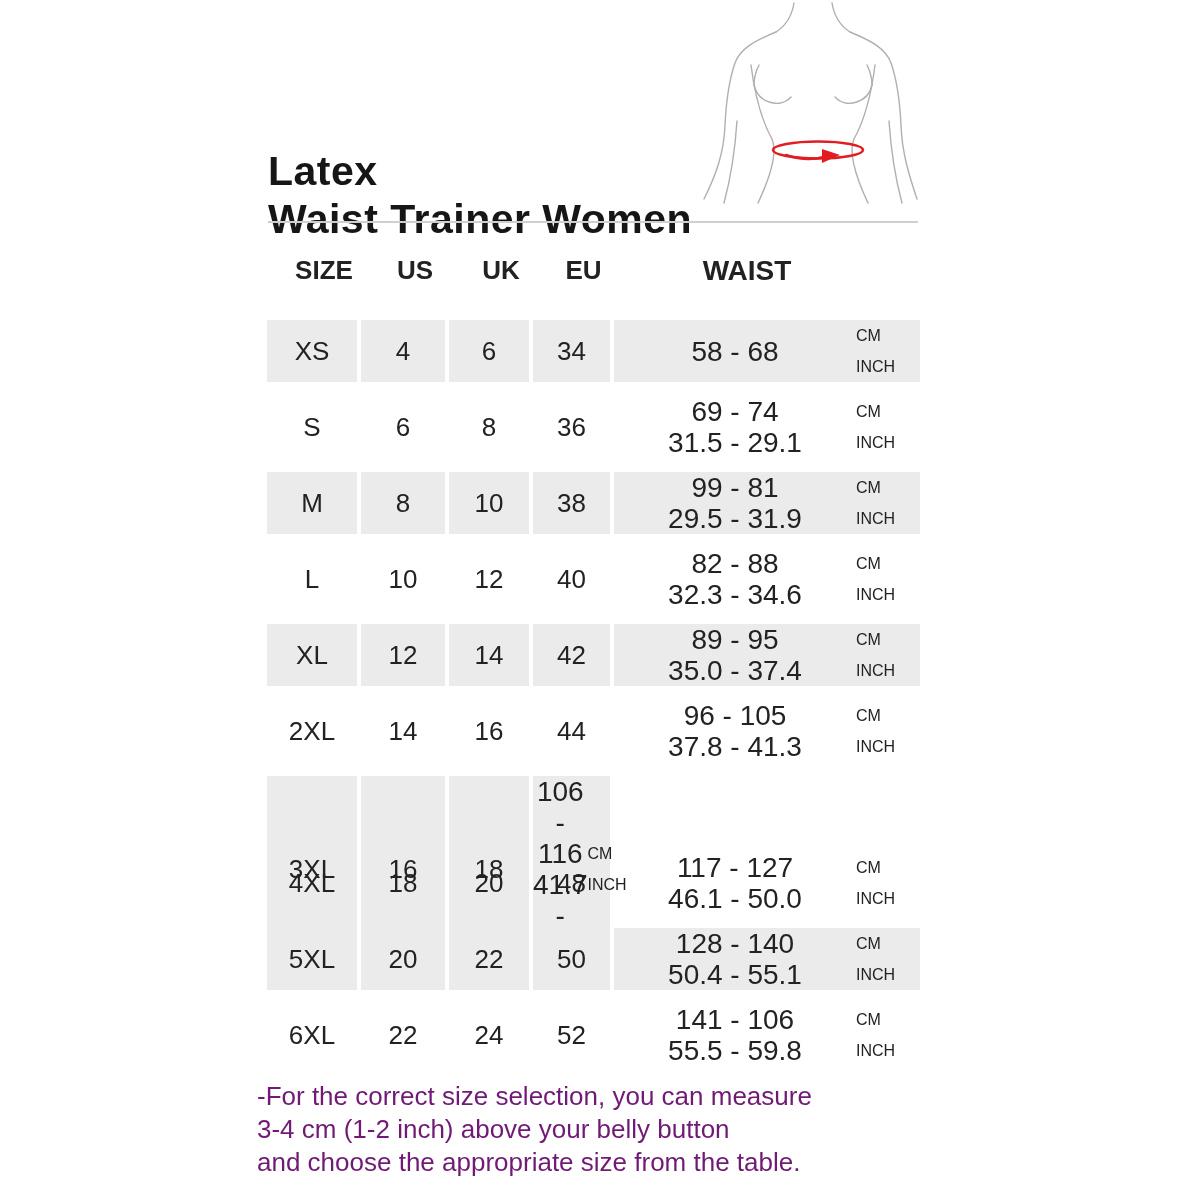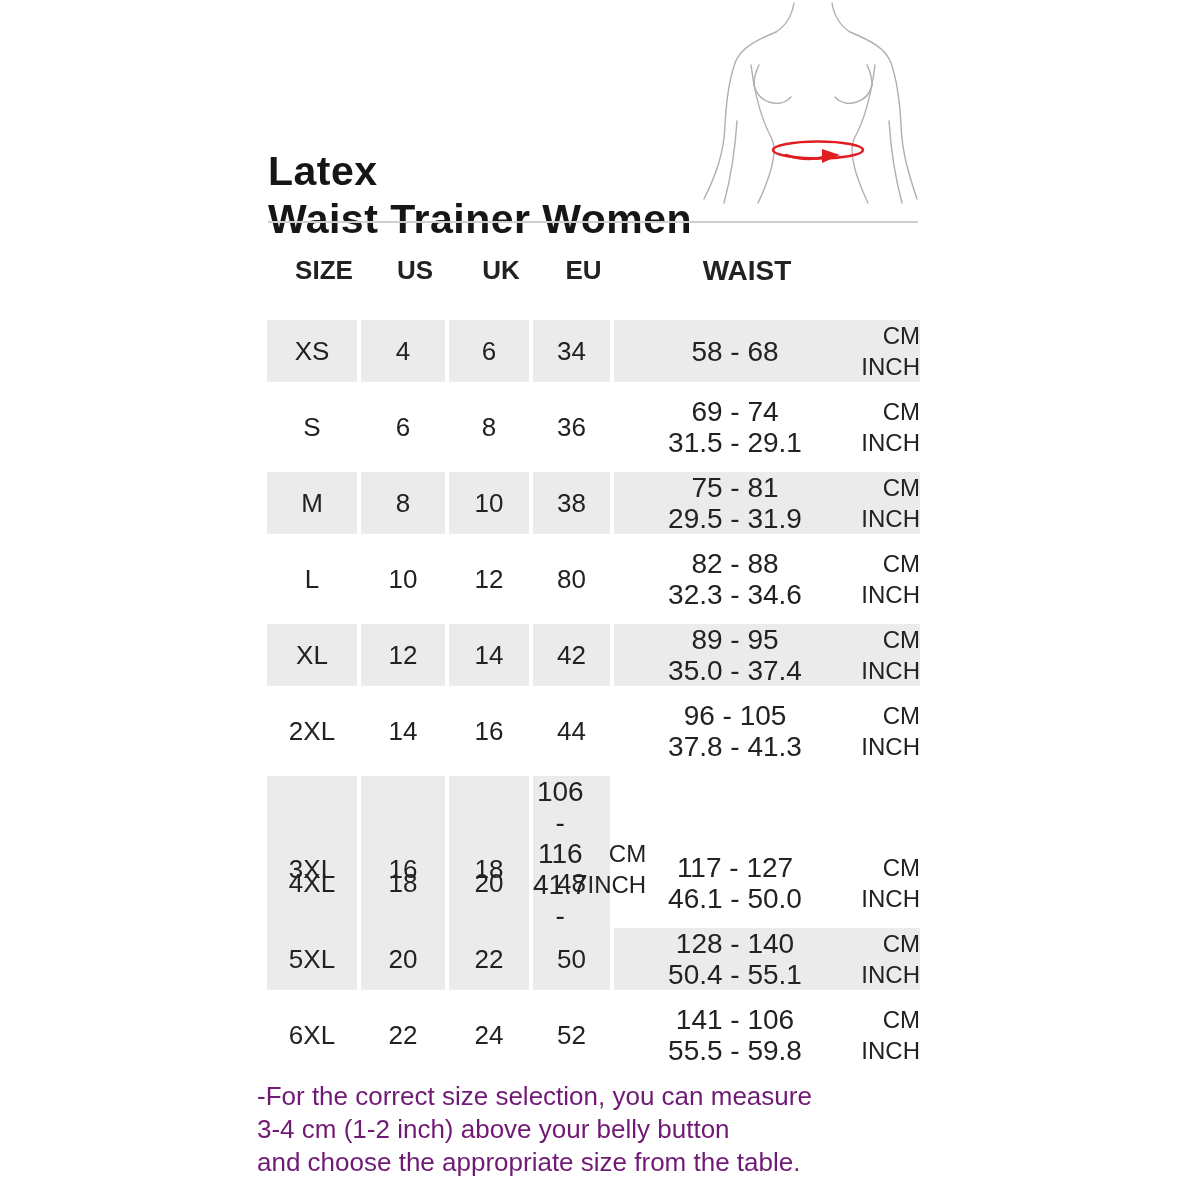--- a/index.html
+++ b/index.html
@@ -35,21 +35,21 @@
   .tbody{position:absolute;left:267px;top:300px;width:653px;}
   .row{height:56px;margin-top:20px;}
   .cell{
     display:flex;align-items:center;justify-content:center;
     font-size:26px;color:#222222;
   }
   .row.shaded .cell{background:#ebebeb;}
   .cell.waist{justify-content:stretch;padding:0;}
   .waist-inner{display:flex;width:100%;height:100%;align-items:center;}
   .waist-values{flex:1;text-align:center;font-size:28px;line-height:31px;}
-  .waist-units{width:64px;text-align:right;font-size:24px;line-height:31px;}
+  .waist-units{width:64px;text-align:left;font-size:16px;line-height:31px;}
   .footer{
     position:absolute;left:257px;top:1080px;
     font-size:26px;line-height:33px;color:#701a75;
   }
   .footer div{white-space:nowrap;}
 </style>
 </head>
 <body>
 
 <div class="page">
@@ -135,36 +135,36 @@
     </div>
 
     <div class="row shaded">
       <div class="cell">M</div>
       <div class="cell">8</div>
       <div class="cell">10</div>
       <div class="cell">38</div>
       <div class="cell waist">
         <div class="waist-inner">
           <div class="waist-values">
-            <div>75 - 81</div>
+            <div>99 - 81</div>
             <div>29.5 - 31.9</div>
           </div>
           <div class="waist-units">
             <div>CM</div>
             <div>INCH</div>
           </div>
         </div>
       </div>
     </div>
 
     <div class="row">
       <div class="cell">L</div>
       <div class="cell">10</div>
       <div class="cell">12</div>
-      <div class="cell">80</div>
+      <div class="cell">40</div>
       <div class="cell waist">
         <div class="waist-inner">
           <div class="waist-values">
             <div>82 - 88</div>
             <div>32.3 - 34.6</div>
           </div>
           <div class="waist-units">
             <div>CM</div>
             <div>INCH</div>
           </div>

